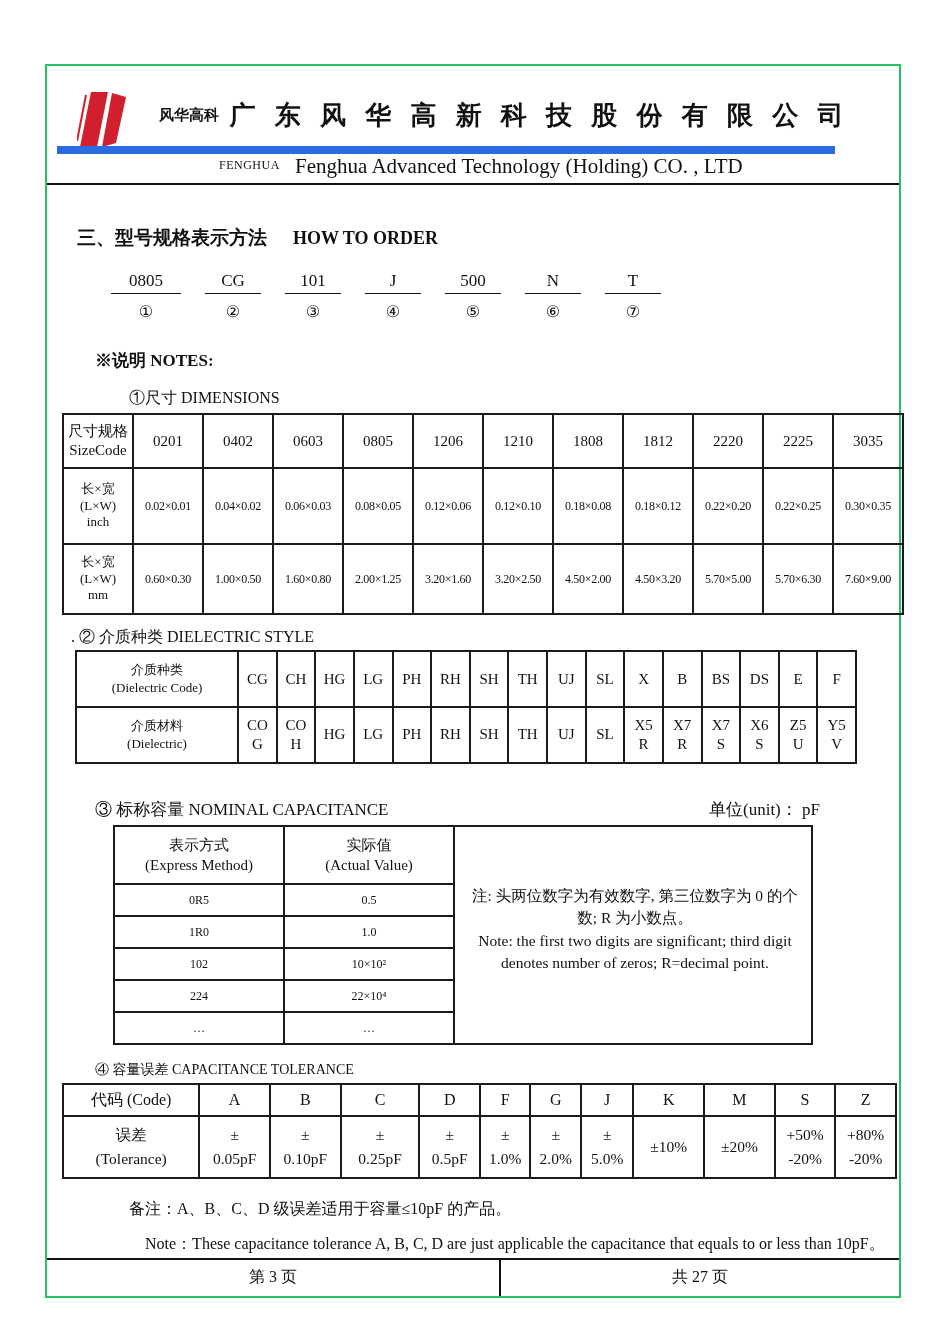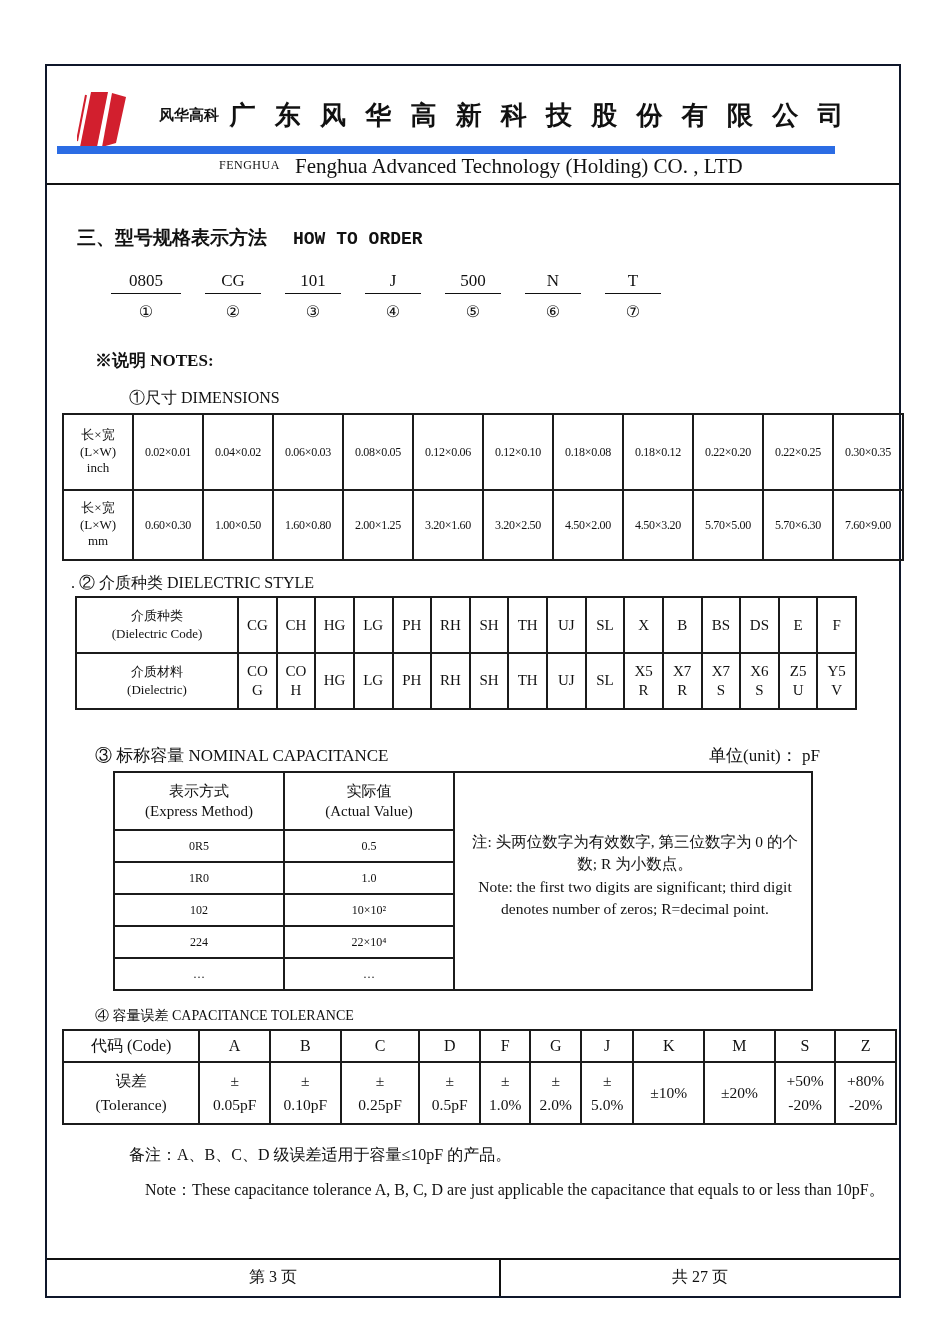--- a/index.html
+++ b/index.html
@@ -3,38 +3,38 @@
 <meta charset="utf-8">
 <style>
   html,body{margin:0;padding:0;}
   body{
     width:950px;height:1344px;background:#ffffff;position:relative;
     font-family:"Liberation Serif","DejaVu Serif",serif;color:#111;
     -webkit-font-smoothing:antialiased;
   }
   .page{
     position:absolute;left:45px;top:64px;width:856px;height:1234px;
-    border:2px solid #0f172a;background:#fff;box-sizing:border-box;
+    border:2px solid #22c55e;background:#fff;box-sizing:border-box;
   }
   
   .logo{position:absolute;left:30px;top:24px;width:52px;height:60px;}
   .logo-cn{position:absolute;left:112px;top:40px;font-size:15px;font-weight:bold;
     font-family:"Liberation Sans","DejaVu Sans",sans-serif;}
   .company-cn{position:absolute;left:180px;top:32px;width:625px;text-align:center;
     font-size:26px;font-weight:bold;letter-spacing:6px;
     font-family:"Liberation Sans","DejaVu Sans",sans-serif;white-space:nowrap;}
   .blue-bar{position:absolute;left:10px;top:80px;width:778px;height:8px;background:#2b6ce4;}
   .brand-small{position:absolute;left:172px;top:92px;font-size:12px;letter-spacing:.5px;}
   .company-en{position:absolute;left:248px;top:88px;font-size:21px;white-space:nowrap;}
   .header-rule{position:absolute;left:0;right:0;top:117px;height:2px;background:#111;}
   
   .content{position:absolute;left:0;top:119px;width:100%;}
   .sec-title{margin:40px 0 0 30px;font-size:19px;font-weight:bold;
     font-family:"Liberation Sans","DejaVu Sans",sans-serif;}
-  .sec-title .en{font-family:Liberation Mono, monospace;font-size:18px;margin-left:26px;}
+  .sec-title .en{font-family:Liberation Serif, serif;font-size:18px;margin-left:26px;}
   .order-row{display:flex;gap:24px;margin:20px 0 0 64px;font-size:17px;align-items:flex-end;}
   .order-row span{display:inline-block;text-align:center;border-bottom:1.6px solid #111;
     padding:0 6px 2px;min-width:44px;}
   .order-row span:nth-child(1){min-width:58px;}
   .marker-row{display:flex;gap:24px;margin:8px 0 0 64px;font-size:16px;}
   .marker-row span{display:inline-block;text-align:center;padding:0 6px;min-width:44px;}
   .marker-row span:nth-child(1){min-width:58px;}
   .notes-label{margin:28px 0 0 48px;font-size:17px;font-weight:bold;}
   .sub-heading{font-size:16px;}
   .h-dims{margin:16px 0 4px 82px;}
@@ -118,20 +118,35 @@
     </div>
 
     <div class="notes-label">※说明 NOTES:</div>
 
     <div class="sub-heading h-dims">①尺寸  DIMENSIONS</div>
     <table class="t-dims">
       <colgroup>
           <col style="width:70px">
         </colgroup>
       <tbody>
+          <tr class="hdr">
+        <td class="rowhead pre">尺寸规格
+SizeCode</td>
+        <td>0201</td>
+        <td>0402</td>
+        <td>0603</td>
+        <td>0805</td>
+        <td>1206</td>
+        <td>1210</td>
+        <td>1808</td>
+        <td>1812</td>
+        <td>2220</td>
+        <td>2225</td>
+        <td>3035</td>
+      </tr>
       <tr class="inch">
         <td class="rowhead pre">长×宽
 (L×W)
 inch</td>
         <td class="num">0.02×0.01</td>
         <td class="num">0.04×0.02</td>
         <td class="num">0.06×0.03</td>
         <td class="num">0.08×0.05</td>
         <td class="num">0.12×0.06</td>
         <td class="num">0.12×0.10</td>

